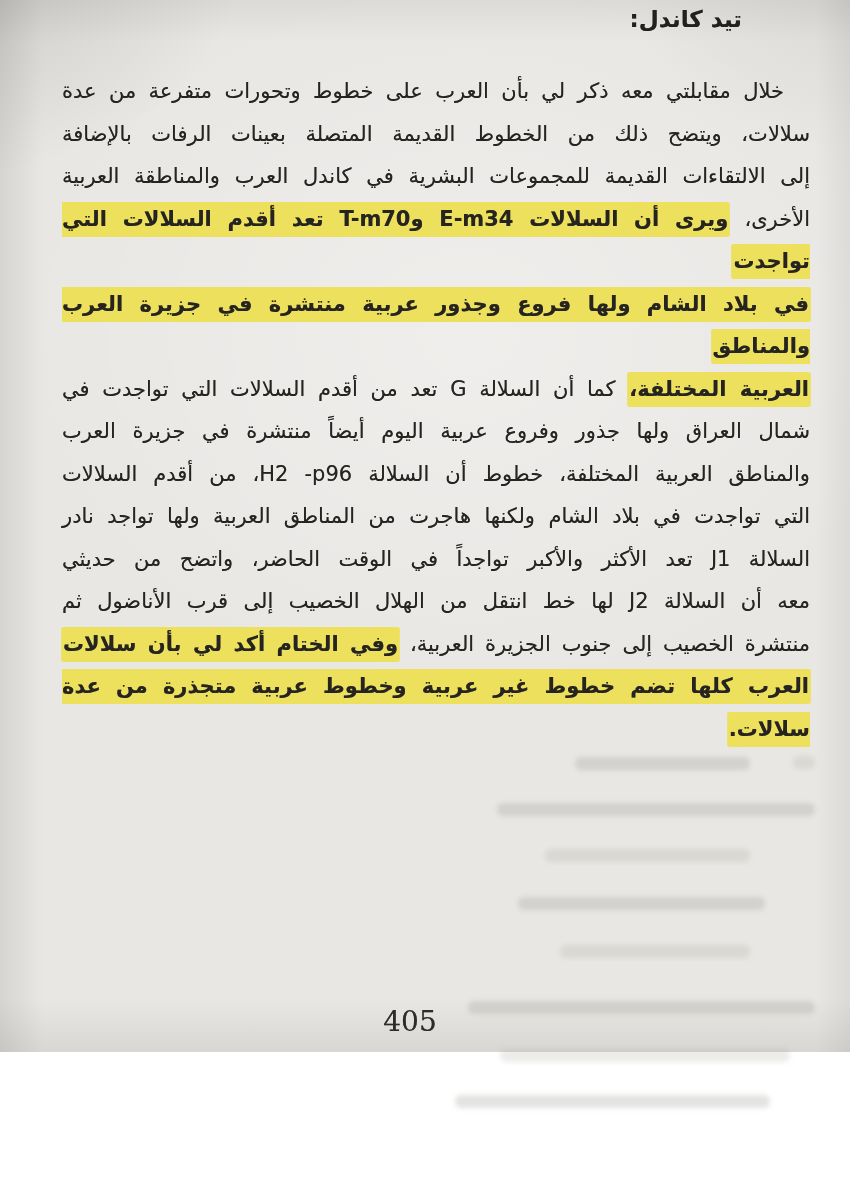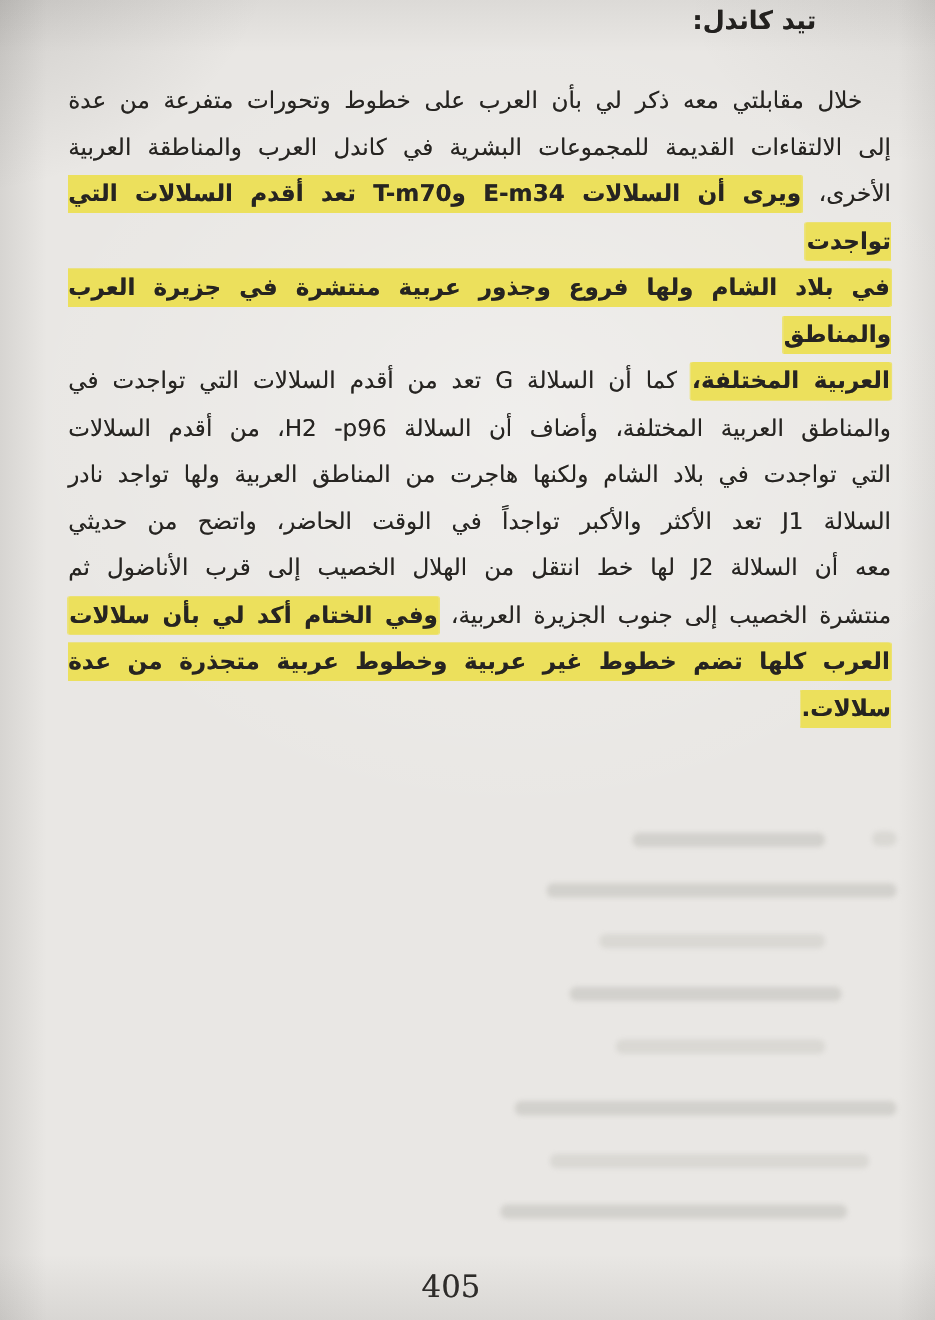--- a/index.html
+++ b/index.html
@@ -6,21 +6,21 @@
     margin: 0;
     padding: 0;
     width: 850px;
     height: 1200px;
     overflow: hidden;
     font-family: "DejaVu Sans", sans-serif;
   }
   .page {
     position: relative;
     width: 850px;
-    height: 1200px;
+    height: 1052px;
     background-color: #e9e7e4;
     background-image:
       radial-gradient(650px 520px at 55% 32%, rgba(255,255,255,0.30), rgba(255,255,255,0) 70%),
       radial-gradient(430px 330px at -60px -60px, rgba(60,58,55,0.20), rgba(60,58,55,0) 72%),
       radial-gradient(300px 200px at 100% 0%, rgba(60,58,55,0.07), rgba(60,58,55,0) 75%),
       linear-gradient(90deg, rgba(50,48,45,0.10), rgba(50,48,45,0) 5%),
       linear-gradient(270deg, rgba(50,48,45,0.07), rgba(50,48,45,0) 4%),
       linear-gradient(0deg, rgba(50,48,45,0.09), rgba(50,48,45,0) 5%),
       linear-gradient(180deg, rgba(50,48,45,0.07), rgba(50,48,45,0) 4%);
   }
@@ -82,25 +82,27 @@
 </style>
 </head>
 <body>
 
 <div class="page">
 
   <div class="header">تيد كاندل:</div>
 
   <div class="content" id="paragraph">
       <div class="line indent"><span>خلال مقابلتي معه ذكر لي بأن العرب على خطوط وتحورات متفرعة من عدة</span></div>
+      <div class="line"><span>سلالات، ويتضح ذلك من الخطوط القديمة المتصلة بعينات الرفات بالإضافة</span></div>
       <div class="line"><span>إلى الالتقاءات القديمة للمجموعات البشرية في كاندل العرب والمناطقة العربية</span></div>
       <div class="line"><span>الأخرى، </span><mark class="hl">ويرى أن السلالات E-m34 وT-m70 تعد أقدم السلالات التي تواجدت</mark></div>
       <div class="line"><mark class="hl">في بلاد الشام ولها فروع وجذور عربية منتشرة في جزيرة العرب والمناطق</mark></div>
       <div class="line"><mark class="hl">العربية المختلفة،</mark><span> كما أن السلالة G تعد من أقدم السلالات التي تواجدت في</span></div>
-      <div class="line"><span>والمناطق العربية المختلفة، وأضاف أن السلالة H2 -p96، من أقدم السلالات</span></div>
+      <div class="line"><span>شمال العراق ولها جذور وفروع عربية اليوم أيضاً منتشرة في جزيرة العرب</span></div>
+      <div class="line"><span>والمناطق العربية المختلفة، خطوط أن السلالة H2 -p96، من أقدم السلالات</span></div>
       <div class="line"><span>التي تواجدت في بلاد الشام ولكنها هاجرت من المناطق العربية ولها تواجد نادر</span></div>
       <div class="line"><span>السلالة J1 تعد الأكثر والأكبر تواجداً في الوقت الحاضر، واتضح من حديثي</span></div>
       <div class="line"><span>معه أن السلالة J2 لها خط انتقل من الهلال الخصيب إلى قرب الأناضول ثم</span></div>
       <div class="line"><span>منتشرة الخصيب إلى جنوب الجزيرة العربية، </span><mark class="hl">وفي الختام أكد لي بأن سلالات</mark></div>
       <div class="line"><mark class="hl">العرب كلها تضم خطوط غير عربية وخطوط عربية متجذرة من عدة سلالات.</mark></div>
     </div>
 
   <div class="ghosts">
       <div class="ghost-line" style="top: 757px; left: 575px; width: 175px;"></div>
       <div class="ghost-line faint" style="top: 756px; left: 793px; width: 22px;"></div>

